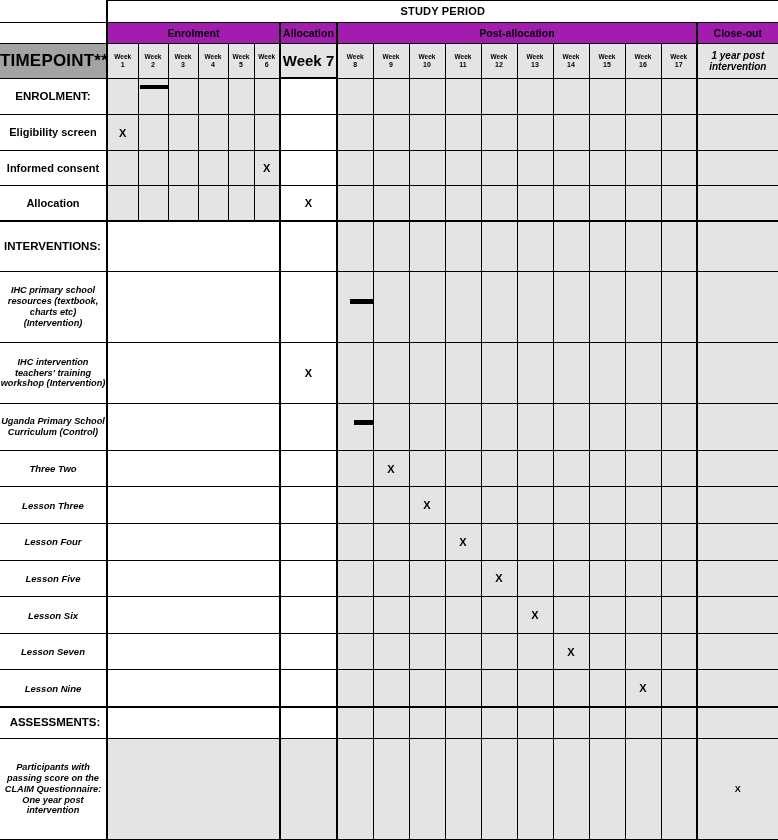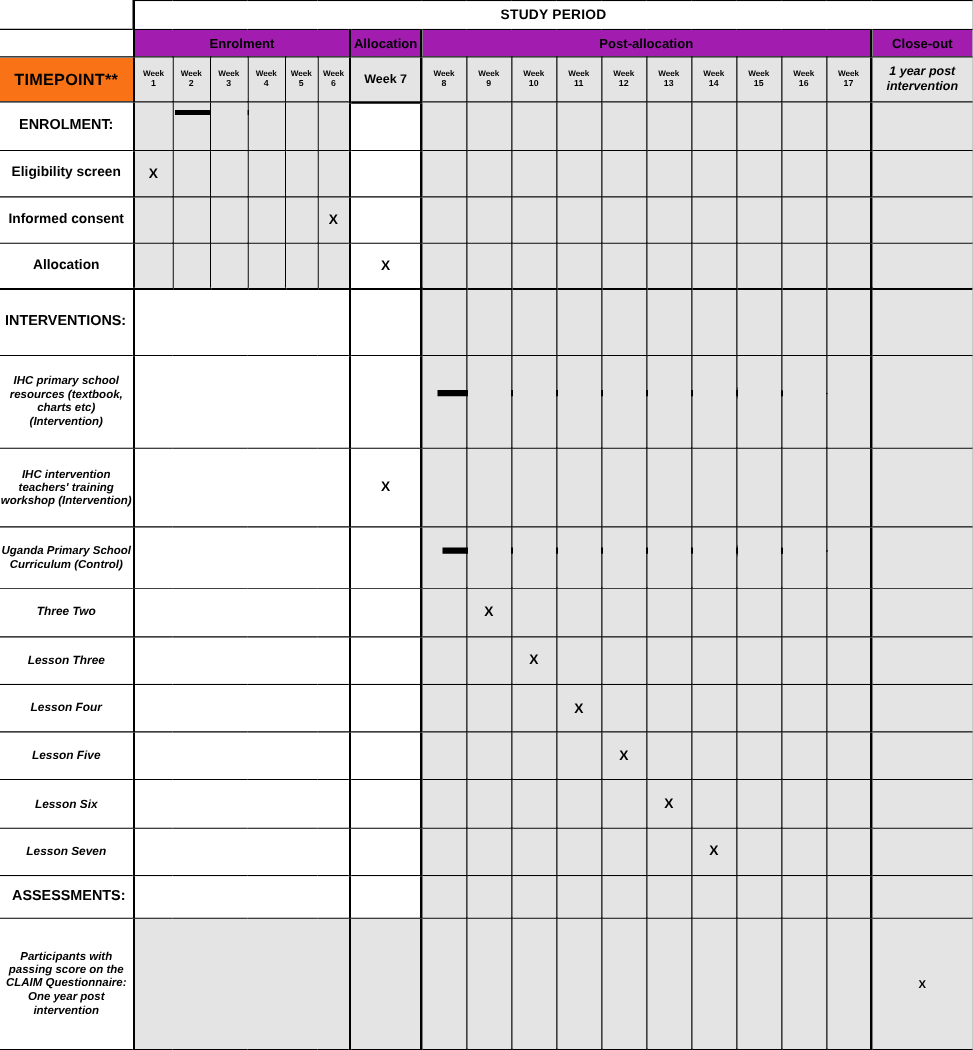--- a/index.html
+++ b/index.html
@@ -38,34 +38,34 @@
     background: #fff;
   }
   .phase-head {
     font-size: 10.5px;
     height: 19px;
     background: #a21caf;
   }
   .phase-blank { background: #fff; }
 
   .timepoint-label {
-    font-size: 13px;
+    font-size: 17px;
     letter-spacing: .2px;
     text-align: center;
-    background: #f97316;
+    background: #a3a3a3;
     height: 14px;
   }
   .wk {
     font-size: 6.5px;
     line-height: 1.18;
     background: #e4e4e4;
     height: 30px;
   }
   .wk .wn { display: block; font-size: 7px; }
-  .wk7 { font-size: 10px; background: #e4e4e4; margin-left: 28px; }
+  .wk7 { font-size: 15px; background: #e4e4e4; margin-left: 28px; }
   .closeout-head {
     font-size: 10px;
     font-style: italic;
     line-height: 1.15;
     background: #e4e4e4;
   }
 
   
   .rowlab {
     font-size: 11px;
@@ -506,20 +506,36 @@
     <td class="c-grey"></td>
     <td class="c-grey"></td>
     <td class="c-grey mark">X</td>
     <td class="c-grey"></td>
     <td class="c-grey"></td>
     <td class="c-grey vr-heavy"></td>
     <td class="c-grey"></td>
   </tr>
 
 
+  <tr style="height:32px">
+    <td class="rowlab lesson hb-heavy" style="border-left:none">Lesson Nine</td>
+    <td class="c-white vl-heavy vr-heavy hb-heavy" colspan="6"></td>
+    <td class="c-white vr-heavy hb-heavy"></td>
+    <td class="c-grey hb-heavy"></td>
+    <td class="c-grey hb-heavy"></td>
+    <td class="c-grey hb-heavy"></td>
+    <td class="c-grey hb-heavy"></td>
+    <td class="c-grey hb-heavy"></td>
+    <td class="c-grey hb-heavy"></td>
+    <td class="c-grey hb-heavy"></td>
+    <td class="c-grey hb-heavy"></td>
+    <td class="c-grey hb-heavy mark">X</td>
+    <td class="c-grey vr-heavy hb-heavy"></td>
+    <td class="c-grey hb-heavy"></td>
+  </tr>
 
   <tr style="height:28px">
     <td class="rowlab sect" style="border-left:none;text-align:center;padding-left:4px">ASSESSMENTS:</td>
     <td class="c-white vl-heavy vr-heavy" colspan="6"></td>
     <td class="c-white vr-heavy"></td>
     <td class="c-grey"></td>
     <td class="c-grey"></td>
     <td class="c-grey"></td>
     <td class="c-grey"></td>
     <td class="c-grey"></td>

